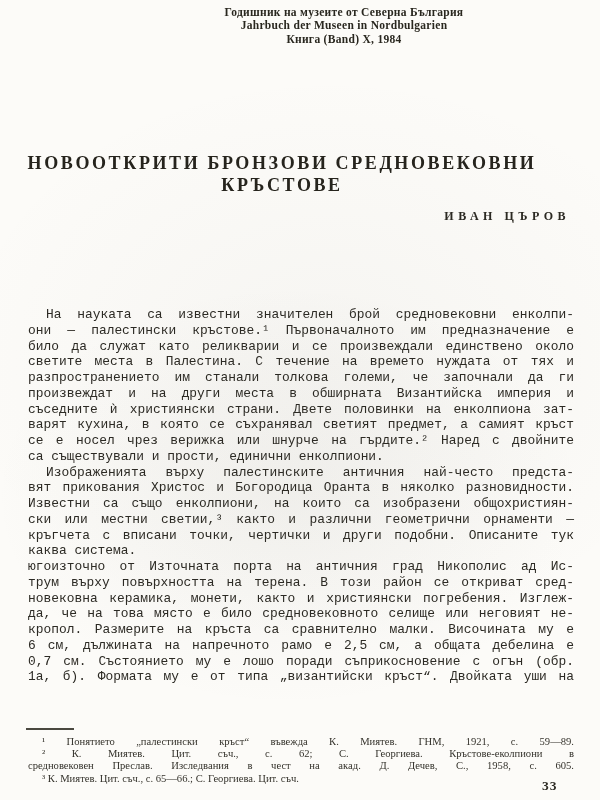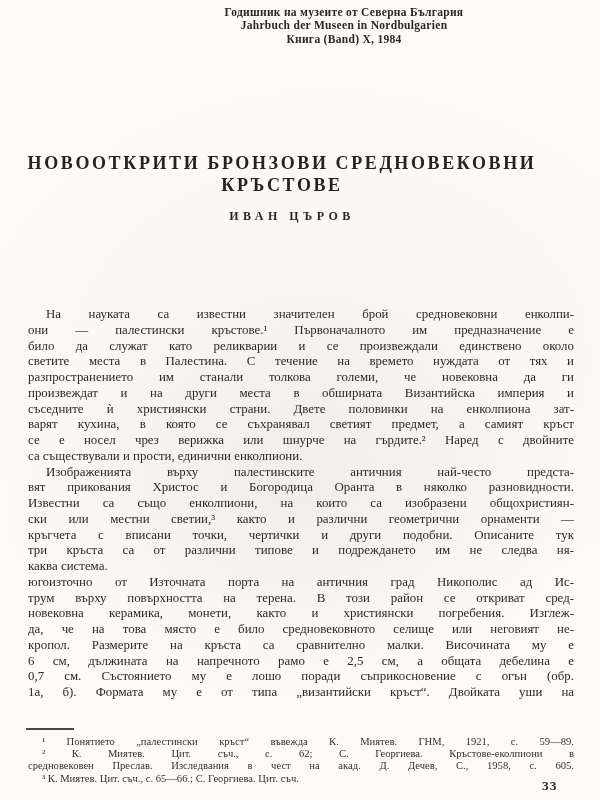--- a/index.html
+++ b/index.html
@@ -21,30 +21,30 @@
     color:#29271f;
     padding-left:44px;
   }
   .title {
     position:absolute; top:144px; left:0; width:548px;
     margin:8px; text-align:center;
     font-size:18px; font-weight:bold; letter-spacing:2.6px;
     line-height:22px; color:#26241d;
   }
   .author {
-    position:absolute; top:209px; left:22px; width:540px;
-    text-align:center; font-size:12px; font-weight:bold;
+    position:absolute; top:209px; left:30px; width:540px;
+    text-align:right; font-size:12px; font-weight:bold;
     letter-spacing:4.5px; color:#2b2922;
   }
   .bodytext {
     position:absolute; top:307px; left:28px; width:546px;
     font-size:12.9px; line-height:15.75px;
   }
   .para { margin:0; }
-  .bline { white-space:normal; }
+  .bline { white-space:normal;font-family:Liberation Mono, monospace; }
   .bline.indent { text-indent:18px; }
   .just { text-align:justify; text-align-last:justify; -moz-text-align-last:justify; }
   .fnrule {
     position:absolute; top:728px; left:26px; width:48px; height:0;
     border-top:2px solid #4a4840;
   }
   .footnotes {
     position:absolute; top:736px; left:28px; width:546px;
     font-size:10.6px; line-height:12.2px; color:#34322b;
   }
@@ -71,34 +71,33 @@
   </h1>
 
   <div class="author">ИВАН ЦЪРОВ</div>
 
   <main class="bodytext" id="body-text">
       <div class="para">
         <div class="bline just indent">На науката са известни значителен брой средновековни енколпи-</div>
         <div class="bline just">они — палестински кръстове.¹ Първоначалното им предназначение е</div>
         <div class="bline just">било да служат като реликварии и се произвеждали единствено около</div>
         <div class="bline just">светите места в Палестина. С течение на времето нуждата от тях и</div>
-        <div class="bline just">разпространението им станали толкова големи, че новековна да ги</div>
+        <div class="bline just">разпространението им станали толкова големи, че започнали да ги</div>
         <div class="bline just">произвеждат и на други места в обширната Византийска империя и</div>
         <div class="bline just">съседните ѝ християнски страни. Двете половинки на енколпиона зат-</div>
         <div class="bline just">варят кухина, в която се съхранявал светият предмет, а самият кръст</div>
         <div class="bline just">се е носел чрез верижка или шнурче на гърдите.² Наред с двойните</div>
         <div class="bline">са съществували и прости, единични енколпиони.</div>
       </div>
       <div class="para">
         <div class="bline just indent">Изображенията върху палестинските античния най-често предста-</div>
         <div class="bline just">вят прикования Христос и Богородица Оранта в няколко разновидности.</div>
         <div class="bline just">Известни са също енколпиони, на които са изобразени общохристиян-</div>
         <div class="bline just">ски или местни светии,³ както и различни геометрични орнаменти —</div>
         <div class="bline just">кръгчета с вписани точки, чертички и други подобни. Описаните тук</div>
-        <div class="bline just">три кръста са от различни типове и подреждането им не следва ня-</div>
         <div class="bline">каква система.</div>
       </div>
       <div class="para">
         <div class="bline just">югоизточно от Източната порта на античния град Никополис ад Ис-</div>
         <div class="bline just">трум върху повърхността на терена. В този район се откриват сред-</div>
         <div class="bline just">новековна керамика, монети, както и християнски погребения. Изглеж-</div>
         <div class="bline just">да, че на това място е било средновековното селище или неговият не-</div>
         <div class="bline just">кропол. Размерите на кръста са сравнително малки. Височината му е</div>
         <div class="bline just">6 см, дължината на напречното рамо е 2,5 см, а общата  дебелина е</div>
         <div class="bline just">0,7 см. Състоянието му е лошо поради съприкосновение с огън (обр.</div>

